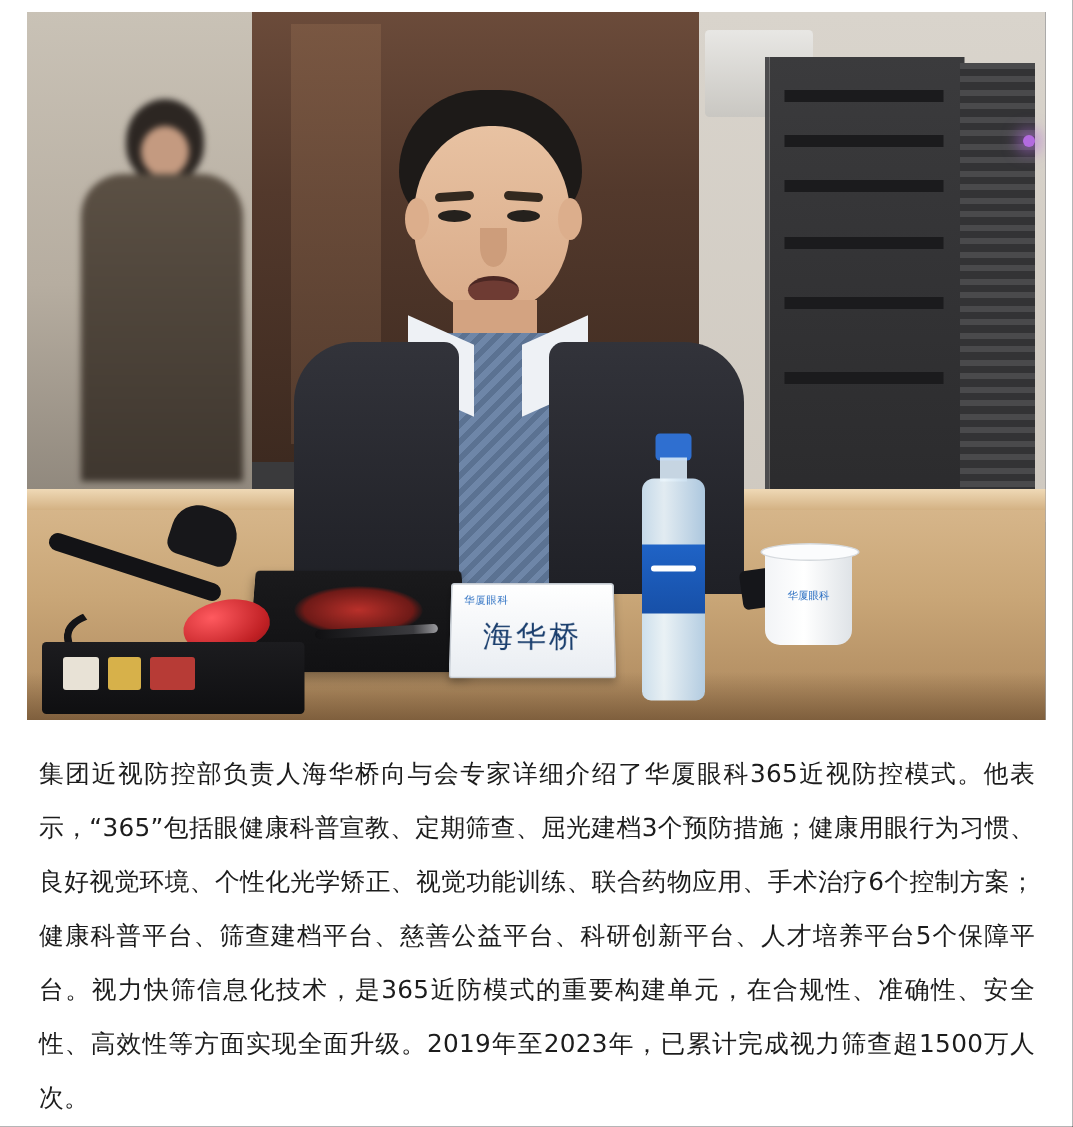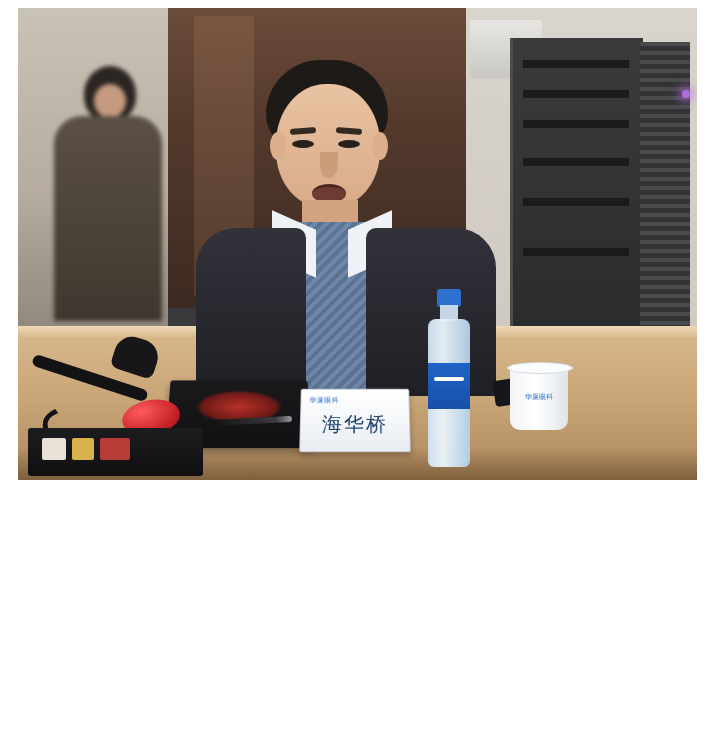--- a/index.html
+++ b/index.html
@@ -521,14 +521,15 @@
       </div>
       <div class="tray">
         <div class="p1"></div>
         <div class="p2"></div>
         <div class="p3"></div>
       </div>
 
     </div>
   </div>
 
+  <div class="caption">集团近视防控部负责人海华桥向与会专家详细介绍了华厦眼科365近视防控模式。他表示，“365”包括眼健康科普宣教、定期筛查、屈光建档3个预防措施；健康用眼行为习惯、良好视觉环境、个性化光学矫正、视觉功能训练、联合药物应用、手术治疗6个控制方案；健康科普平台、筛查建档平台、慈善公益平台、科研创新平台、人才培养平台5个保障平台。视力快筛信息化技术，是365近防模式的重要构建单元，在合规性、准确性、安全性、高效性等方面实现全面升级。2019年至2023年，已累计完成视力筛查超1500万人次。</div>
 
 </div>
 
 </body></html>

